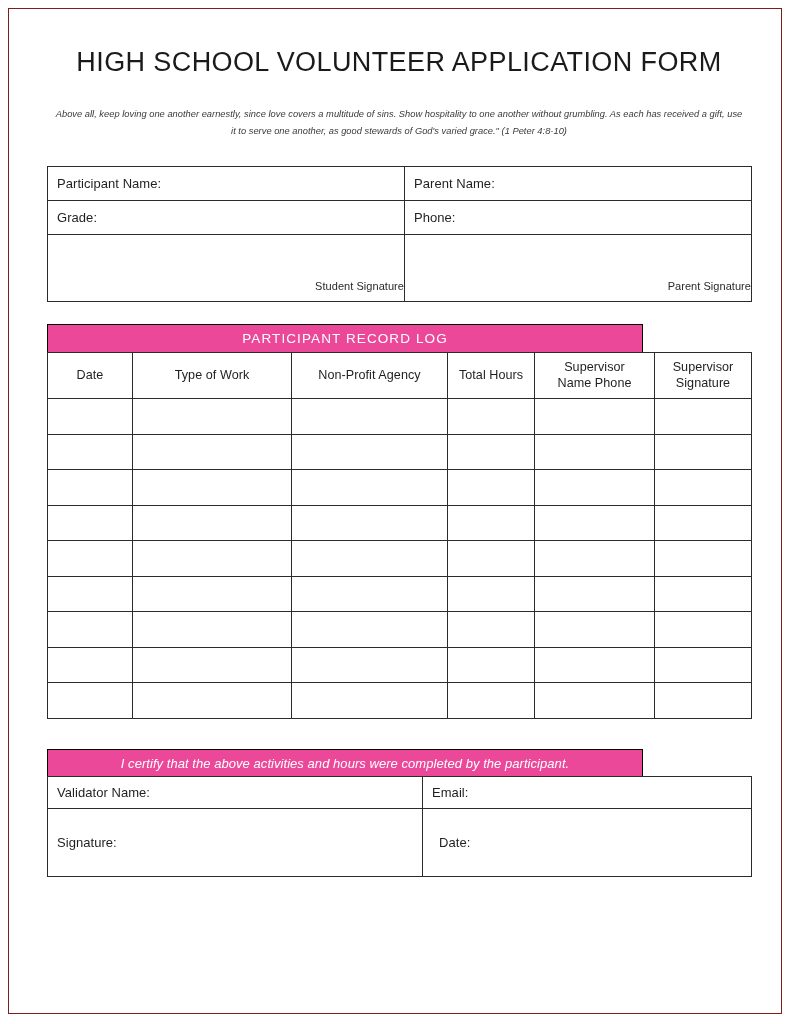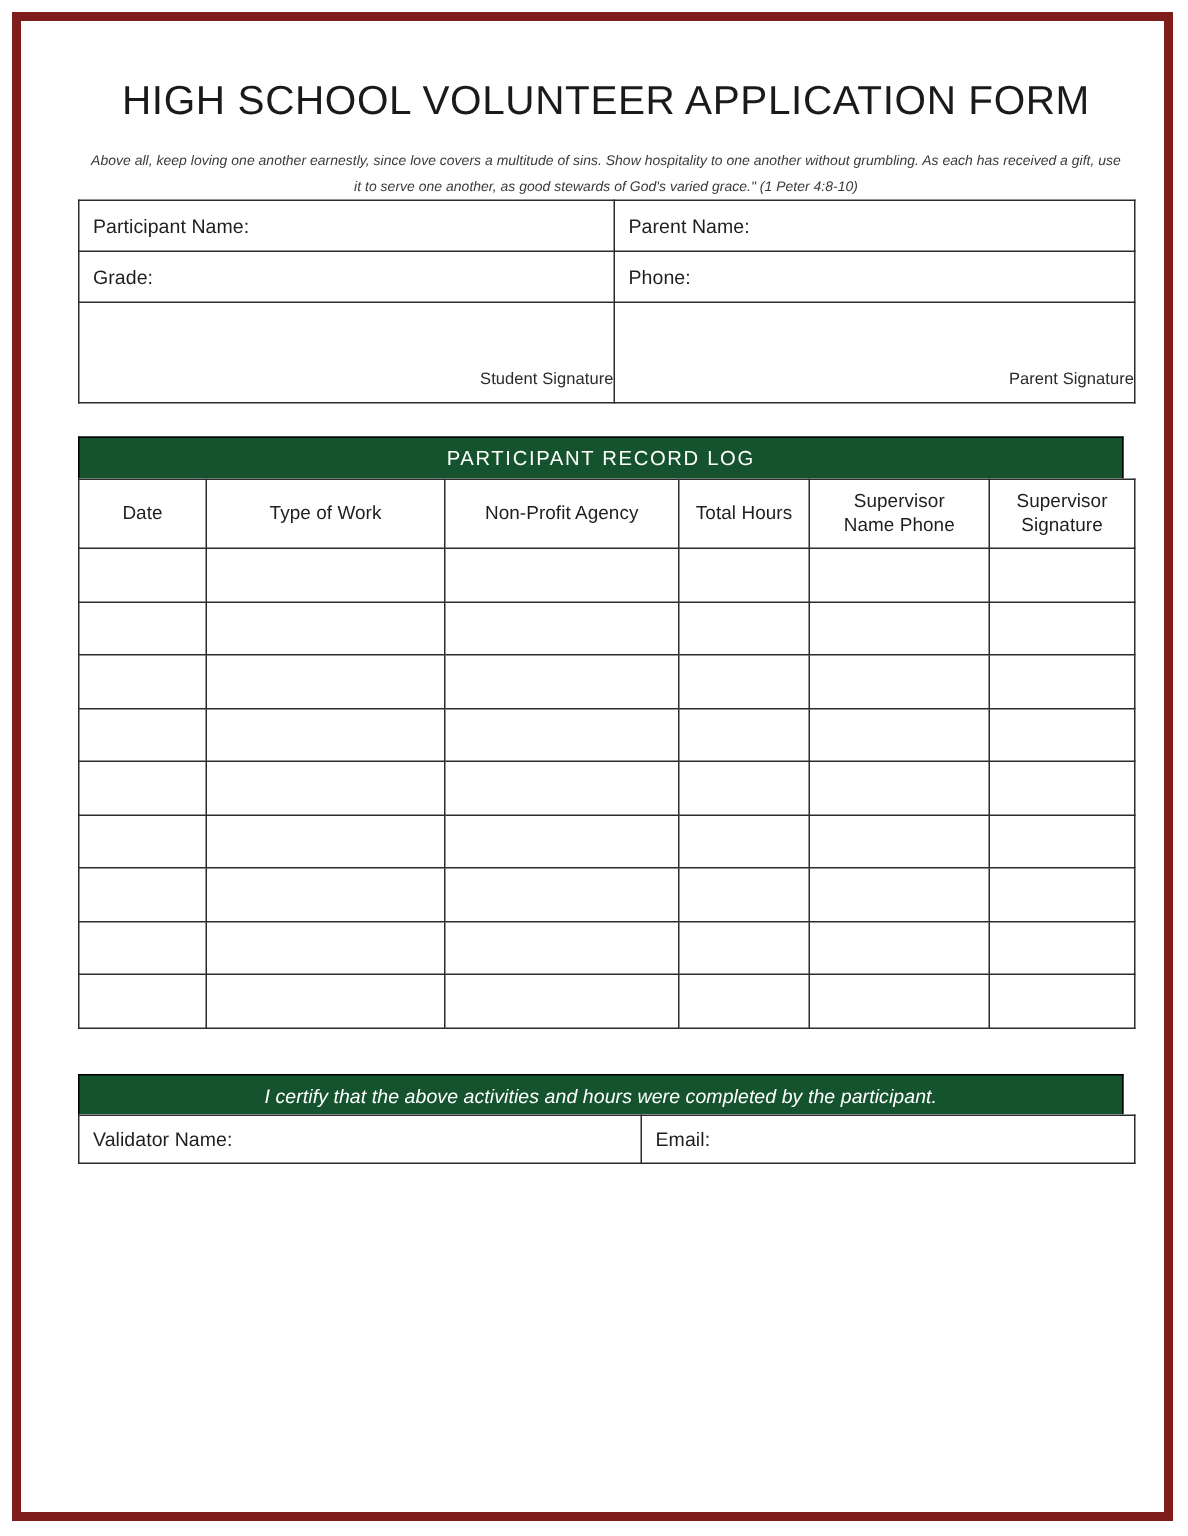--- a/index.html
+++ b/index.html
@@ -17,21 +17,21 @@
   }
 
   
   .sheet {
     position: absolute;
     left: 8px;
     top: 8px;
     width: 774px;
     height: 1006px;
     background: #ffffff;
-    border: 6px solid #7f1d1d;
+    border: 1px solid #7f1d1d;
     box-sizing: border-box;
     overflow: hidden;
   }
 
   .page-inner {
     position: absolute;
     left: 38px;
     top: 32px;
     width: 704px;
   }
@@ -43,21 +43,21 @@
     letter-spacing: 0.4px;
     text-align: center;
     color: #1a1a1a;
     margin: 0;
     padding: 6px 0 0 0;
     line-height: 1.15;
     white-space: nowrap;
   }
 
   .doc-subtitle {
-    margin: 16px auto 0 auto;
+    margin: 28px auto 0 auto;
     width: 690px;
     font-size: 9.3px;
     font-style: italic;
     line-height: 1.85;
     text-align: center;
     color: #3a3a3a;
     letter-spacing: 0.02px;
   }
 
   
@@ -77,49 +77,49 @@
 
   .lbl {
     font-size: 13px;
     color: #1f1f1f;
     padding-left: 9px;
     letter-spacing: 0.05px;
     display: block;
   }
 
   
-  .applicant-wrap { }
+  .applicant-wrap { margin-top: 26px; }
   .applicant td { height: 33px; }
   .applicant td.sigcell {
     height: 66px;
     vertical-align: bottom;
     text-align: center;
   }
   .sigcap {
     display: block;
     font-size: 11px;
     color: #2a2a2a;
     padding-bottom: 9px;
     text-align: right;
     letter-spacing: 0.05px;
   }
 
   
   .banner {
-    background: #14532d;
+    background: #ec4899;
     color: #ffffff;
     text-align: center;
     font-size: 13.5px;
     letter-spacing: 1.1px;
     height: 28px;
     line-height: 28px;
     border: 1.4px solid #000000;
     border-bottom: none;
     box-sizing: border-box;
-    width: 697px;
+    width: 596px;
   }
   .banner.certify {
     letter-spacing: 0.05px;
     font-size: 13px;
     height: 27px;
     line-height: 27px;
     font-style: italic;
   }
 
   
@@ -312,18 +312,26 @@
         </colgroup>
         <tbody>
           <tr>
             <td>
               <span class="lbl">Validator Name:</span>
             </td>
             <td>
               <span class="lbl">Email:</span>
             </td>
           </tr>
+          <tr>
+            <td class="bigcell">
+              <span class="lbl">Signature:</span>
+            </td>
+            <td class="bigcell datecell">
+              <span class="lbl">Date:</span>
+            </td>
+          </tr>
         </tbody>
       </table>
     </div>
 
   </div>
 </div>
 
 </body></html>

